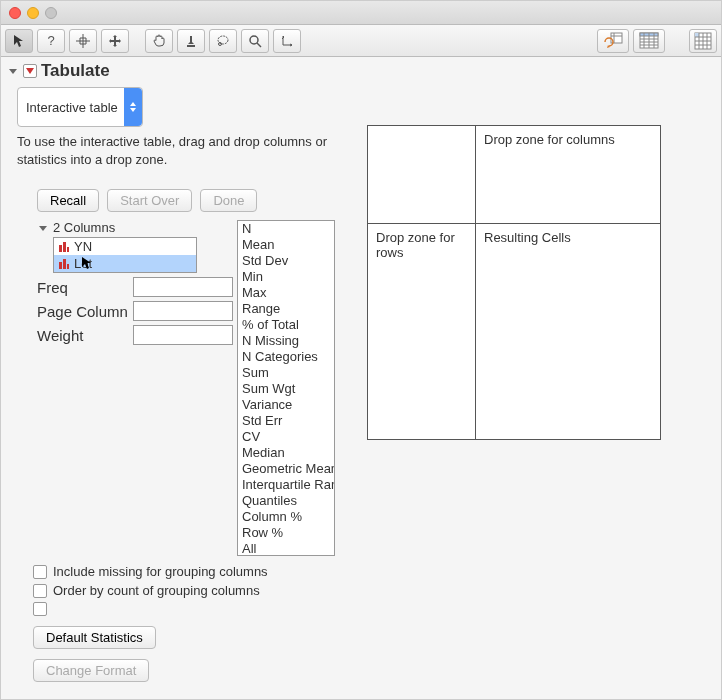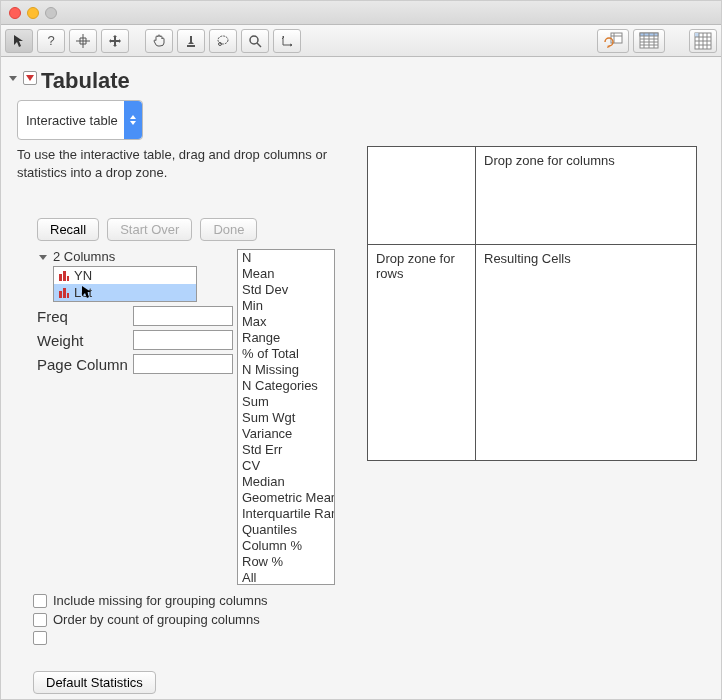--- a/index.html
+++ b/index.html
@@ -15,48 +15,48 @@
 .toolbar { height: 32px; background: linear-gradient(#f7f7f7, #e8e8e8); border-bottom: 1px solid #bbb; display: flex; align-items: center; padding: 2px 4px; gap: 4px; }
 .tb-btn { width: 28px; height: 24px; background: linear-gradient(#fff, #e8e8e8); border: 1px solid #bbb; border-radius: 3px; display: flex; align-items: center; justify-content: center; font-size: 13px; cursor: pointer; color: #555; }
 .tb-btn.active { background: linear-gradient(#e0e0e0, #c8c8c8); }
 .tb-sep { width: 8px; }
 .tb-spacer { flex: 1; }
 .content { flex: 1; display: flex; flex-direction: column; overflow: hidden; background: #f5f5f5; }
 .section-header { display: flex; align-items: center; gap: 4px; padding: 4px 6px; background: #f5f5f5; }
 .disclosure { width: 12px; height: 12px; display: inline-block; }
 .redtri { width: 14px; height: 14px; border: 1px solid #999; background: #fff; display: flex; align-items: center; justify-content: center; border-radius: 2px; }
 .redtri svg { display: block; }
-.section-title { font-weight: bold; font-size: 22px; margin-top: 7px; }
+.section-title { font-weight: bold; font-size: 17px; }
 .main-row { flex: 1; display: flex; gap: 16px; padding: 0 8px 8px 8px; overflow: hidden; }
 .left-panel { width: 342px; display: flex; flex-direction: column; }
 .select-row { padding: 2px 8px 6px 8px; }
 .mac-select { position: relative; display: inline-flex; align-items: center; background: #fff; border: 1px solid #bbb; border-radius: 4px; height: 40px; padding: 0 24px 0 8px; font-size: 13px; }
 .mac-select .arrows { position: absolute; right: 0; top: 0; bottom: 0; width: 18px; background: #4a90f7; border-radius: 0 4px 4px 0; display: flex; flex-direction: column; align-items: center; justify-content: center; }
 .mac-select .arrows svg { display: block; }
 .instructions { padding: 0 8px 10px 8px; font-size: 13px; line-height: 1.4; color: #333; }
 .sub { background: #f5f5f5; padding: 10px 4px; flex: 1; display: flex; flex-direction: column; }
 .btn-row { display: flex; gap: 8px; padding: 0 8px 8px 24px; }
-.mac-btn { background: linear-gradient(#fff, #ececec); border: 1px solid #bbb; border-radius: 4px; padding: 3px 12px; font-size: 13px; cursor: pointer; margin-top: 16px; }
+.mac-btn { background: linear-gradient(#fff, #ececec); border: 1px solid #bbb; border-radius: 4px; padding: 3px 12px; font-size: 13px; cursor: pointer; }
 .mac-btn.disabled { color: #aaa; cursor: default; }
 .cols-stats-row { display: flex; gap: 4px; padding: 0 4px; }
 .cols-side { display: flex; flex-direction: column; }
 .cols-header { display: flex; align-items: center; gap: 4px; font-size: 13px; padding-left: 20px; margin-bottom: 2px; }
 .cols-list { width: 144px; border: 1px solid #999; background: #fff; margin-left: 36px; }
 .col-item { display: flex; align-items: center; gap: 4px; padding: 1px 4px; font-size: 13px; }
 .col-item.selected { background: #b3d4fc; }
 .col-icon { width: 12px; height: 12px; }
 .field-row { display: flex; align-items: center; gap: 4px; padding: 4px 0 0 20px; }
 .field-label { width: 92px; font-size: 15px; }
 .field-input { width: 100px; height: 20px; border: 1px solid #999; background: #fff; padding: 0 4px; font-size: 12px; }
 .stats-list { width: 98px; border: 1px solid #999; background: #fff; overflow: hidden; height: 336px; }
 .stats-item { padding: 0 4px; font-size: 13px; line-height: 16px; white-space: nowrap; cursor: grab; }
 .check-row { display: flex; align-items: center; gap: 6px; padding: 2px 0 2px 20px; font-size: 13px; }
 .checkbox { width: 14px; height: 14px; border: 1px solid #999; background: #fff; border-radius: 2px; }
 .right-panel { flex: 1; padding-top: 40px; }
-.dz-table { border-collapse: collapse; width: 330px; margin-top: 8px; }
+.dz-table { border-collapse: collapse; width: 294px; }
 .dz-table td { border: 1px solid #555; padding: 6px 8px; font-size: 13px; vertical-align: top; background: #fff; }
 .dz-corner { width: 108px; height: 98px; }
 .dz-cols-head { height: 98px; }
 .dz-rows-head { height: 216px; width: 108px; }
 </style>
 </head>
 <body>
 
 <div class="window">
 
@@ -219,25 +219,25 @@
                 <svg style="position:absolute;left:26px;top:18px;pointer-events:none" width="14" height="14" viewBox="0 0 12 14">
                     <path d="M1 1 L1 11 L4 8 L6 13 L8 12 L6 7 L10 7 Z" fill="#000"></path>
                   </svg>
               </div>
 
               <div class="field-row">
                 <span class="field-label">Freq</span>
                 <input class="field-input" value="" style="">
               </div>
               <div class="field-row">
+                <span class="field-label">Page Column</span>
+                <input class="field-input" value="" style="">
+              </div>
+              <div class="field-row">
                 <span class="field-label">Weight</span>
-                <input class="field-input" value="" style="">
-              </div>
-              <div class="field-row">
-                <span class="field-label">Page Column</span>
                 <input class="field-input" value="" style="">
               </div>
             </div>
 
             <div class="stats-list">
               <div class="stats-item">N</div>
               <div class="stats-item">Mean</div>
               <div class="stats-item">Std Dev</div>
               <div class="stats-item">Min</div>
               <div class="stats-item">Max</div>

